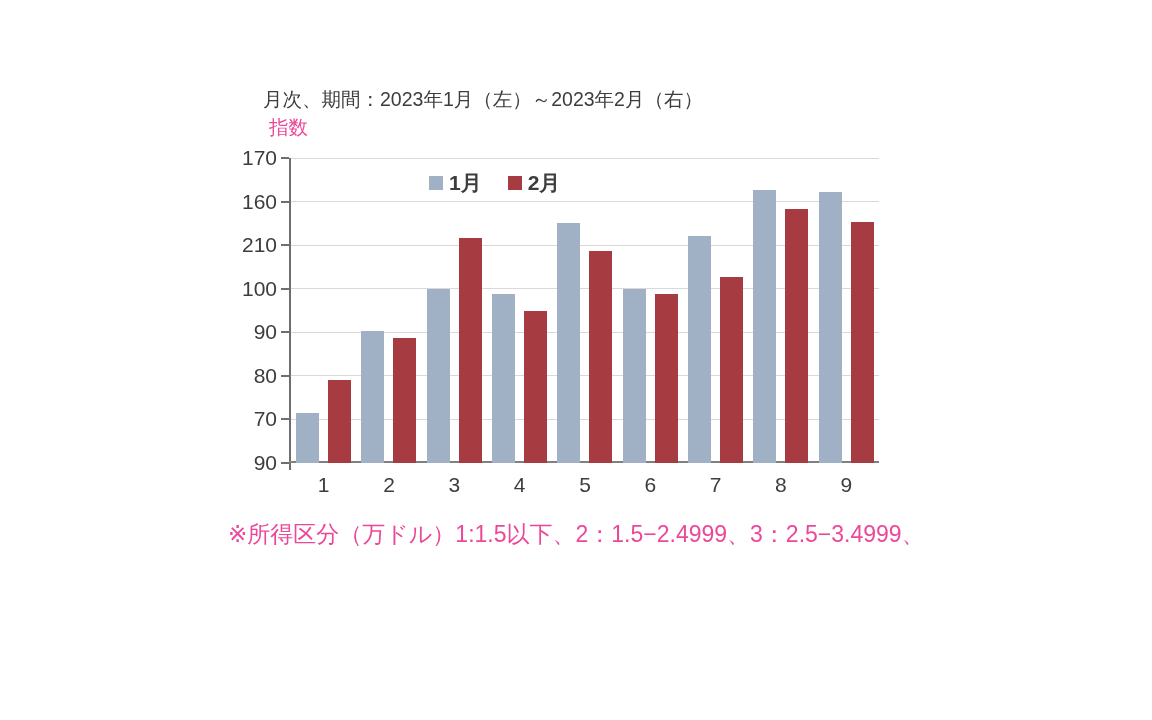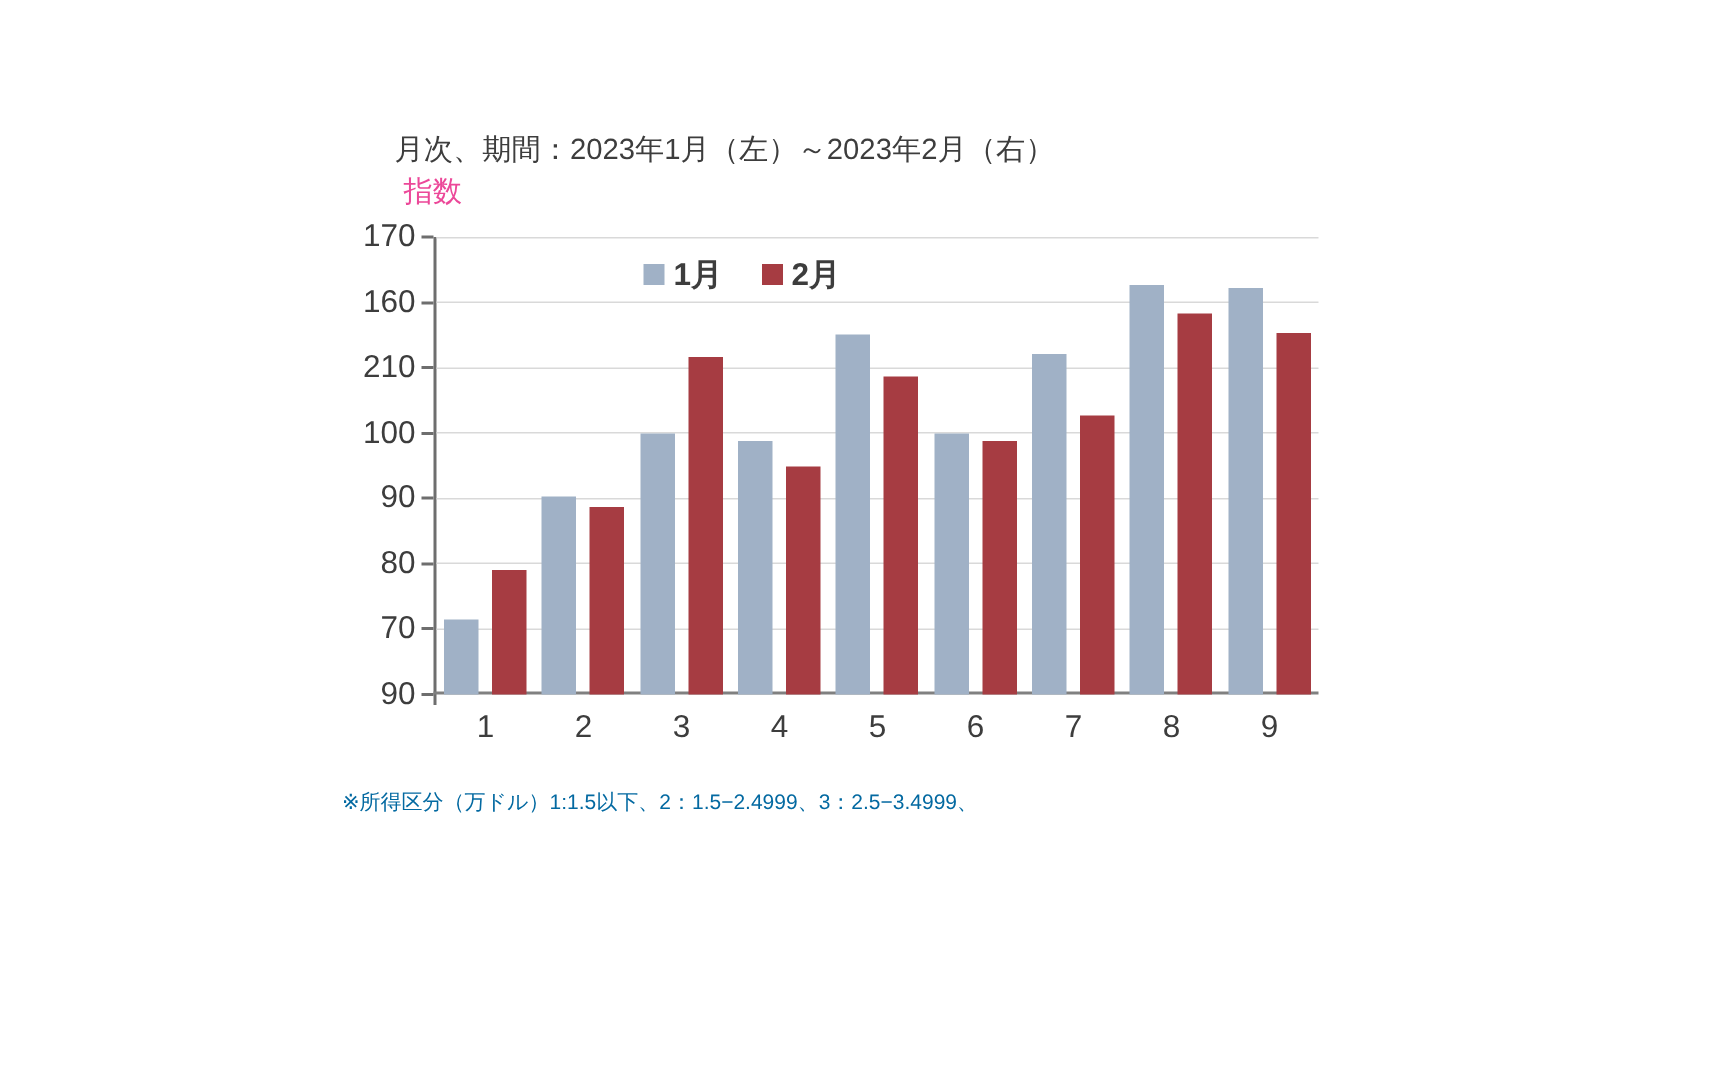--- a/index.html
+++ b/index.html
@@ -28,21 +28,21 @@
   .ylab{position:absolute;left:-66px;width:52px;text-align:right;font-size:21px;color:#3d3d3d;line-height:26px;}
   .bars{position:absolute;left:0;top:0;width:100%;height:100%;display:flex;align-items:flex-end;z-index:2;}
   .group{flex:1;display:flex;justify-content:center;align-items:flex-end;gap:9px;}
   .bar{width:23px;}
   .x-axis-labels{position:absolute;left:291px;top:473px;width:588px;display:flex;}
   .xlab{flex:1;text-align:center;font-size:21px;color:#3d3d3d;}
   .legend{position:absolute;left:138px;top:11px;display:flex;gap:26px;z-index:3;font-weight:bold;}
   .legend-item{display:flex;align-items:center;gap:6px;font-size:21px;color:#3d3d3d;}
   .legend-swatch{width:14px;height:14px;display:inline-block;}
   .footnotes{
-    position:absolute;left:228px;top:520px;font-size:14px;line-height:28px;color:#0369a1;white-space:nowrap;
+    position:absolute;left:228px;top:520px;font-size:23px;line-height:28px;color:#ec4899;white-space:nowrap;
   }
 </style>
 </head>
 <body>
 
 <div class="page">
 
   <div class="chart-subtitle">月次、期間：2023年1月（左）～2023年2月（右）</div>
   <div class="y-axis-title">指数</div>
 

